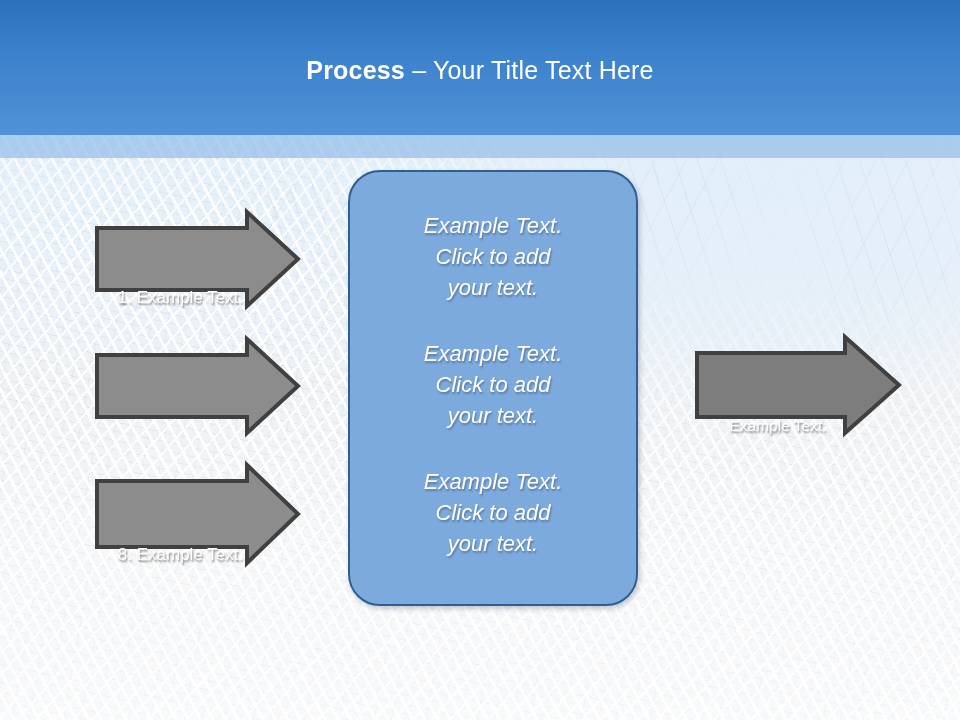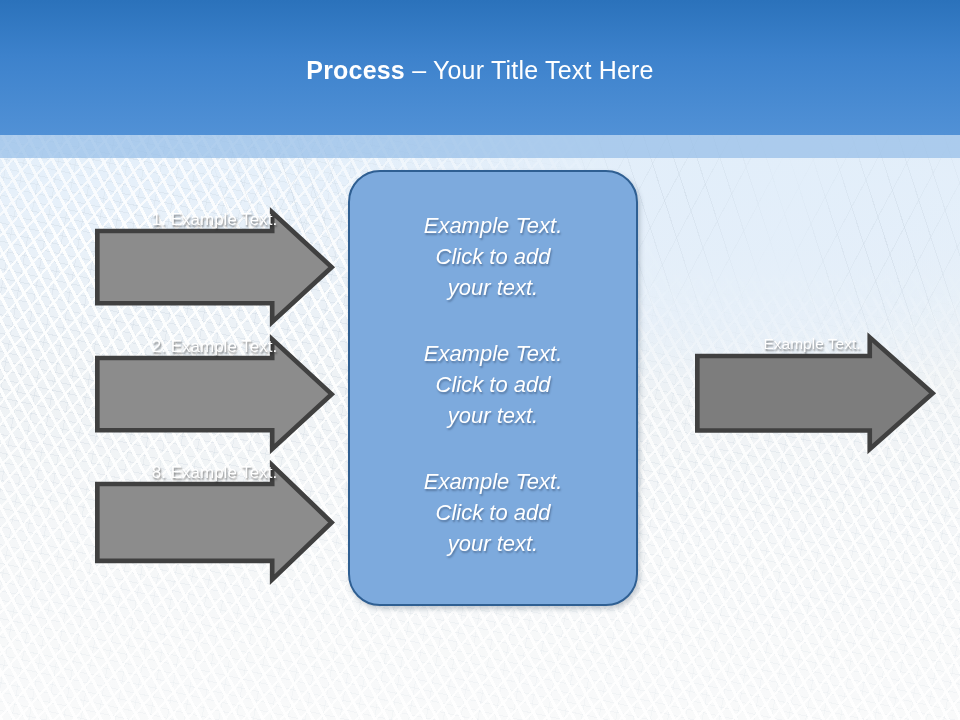--- a/index.html
+++ b/index.html
@@ -120,22 +120,21 @@
     line-height: 31px;
     text-shadow: 1px 2px 2px rgba(40,60,90,0.45);
     white-space: pre-line;
   }
   .box-text + .box-text { margin-top: 35px; }
 
   
   .arrow {
     position: absolute;
     display: flex;
-    align-items: flex-start;
-    padding-left: 34px;
+    align-items: flex-end;
   }
   .arrow svg { position: absolute; inset: 0; overflow: visible; }
   .arrow-label {
     position: relative;
     z-index: 2;
     width: 100%;
     text-align: center;
     color: #ffffff;
     text-shadow: 1px 2px 2px rgba(30,30,30,0.55);
     padding-right: 34px;
@@ -184,21 +183,20 @@
     <svg viewBox="0 0 205 98" preserveAspectRatio="none">
       <polygon points="2,18 152,18 152,2 203,49 152,96 152,80 2,80" fill="#8c8c8c" stroke="#404040" stroke-width="4" stroke-linejoin="miter"></polygon>
     </svg>
     <span class="arrow-label">1. Example Text.</span>
   </div>
 
   <div class="arrow arrow-2">
     <svg viewBox="0 0 205 98" preserveAspectRatio="none">
       <polygon points="2,18 152,18 152,2 203,49 152,96 152,80 2,80" fill="#8c8c8c" stroke="#404040" stroke-width="4" stroke-linejoin="miter"></polygon>
     </svg>
-    <span class="arrow-label">2. Example Text.</span>
   </div>
 
   <div class="arrow arrow-3">
     <svg viewBox="0 0 205 102" preserveAspectRatio="none">
       <polygon points="2,18 152,18 152,2 203,51 152,100 152,84 2,84" fill="#8c8c8c" stroke="#404040" stroke-width="4" stroke-linejoin="miter"></polygon>
     </svg>
     <span class="arrow-label">8. Example Text.</span>
   </div>
 
   <div class="arrow arrow-out">

